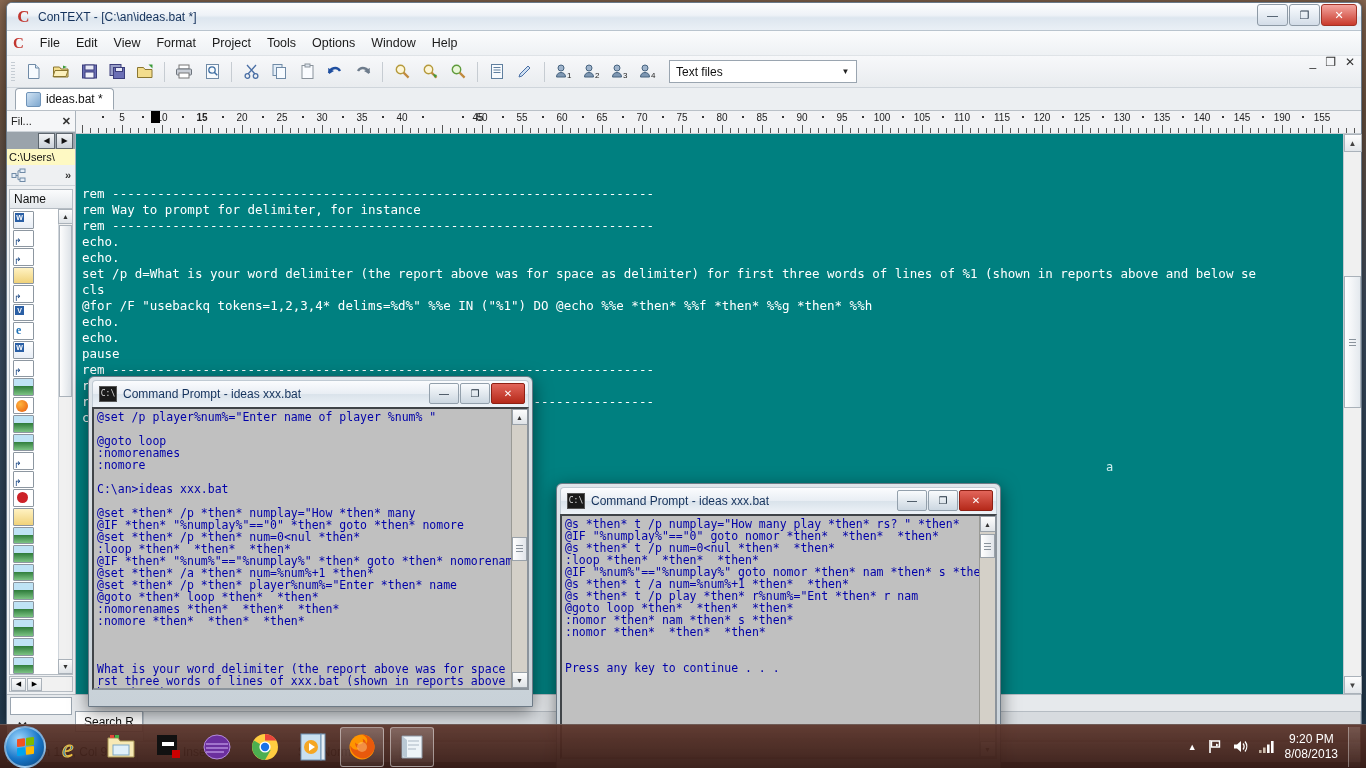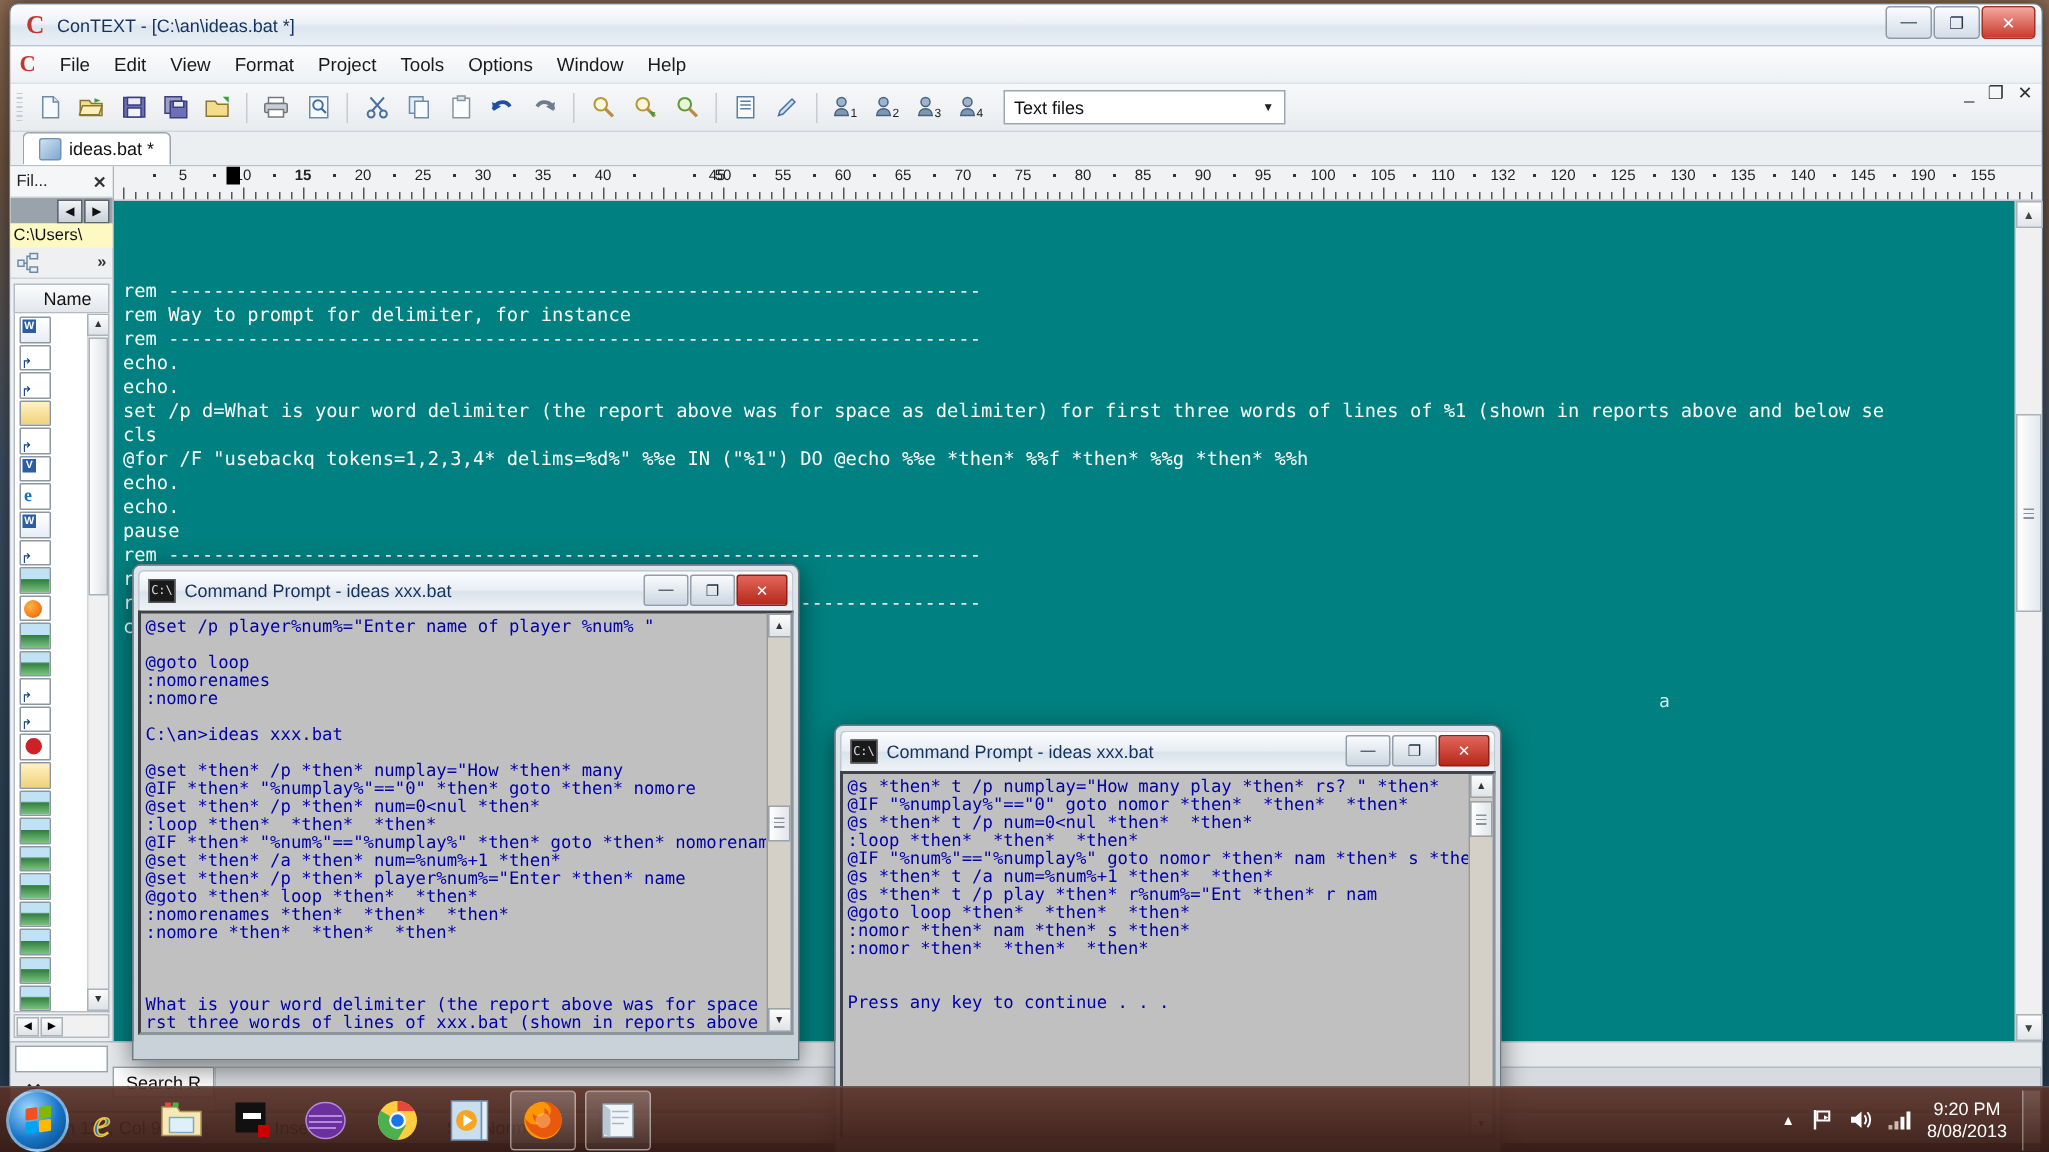--- a/index.html
+++ b/index.html
@@ -80,21 +80,21 @@
     align-items:center;padding-right:2px;gap:1px;}
   .lp-navbtn{width:15px;height:14px;border:1px solid #5d666e;
     background:linear-gradient(180deg,#f2f4f6,#c9d0d7);font-size:8px;display:flex;
     align-items:center;justify-content:center;color:#111;}
   .lp-path{height:16px;display:flex;align-items:center;padding-left:2px;font-size:11px;color:#111;
     background:#fef9c3;}
   .lp-tools{height:20px;display:flex;align-items:center;justify-content:space-between;
     padding:0 4px;border-bottom:1px solid #cdd3d9;}
   .lp-colhdr{height:18px;background:linear-gradient(180deg,#fbfcfd,#e3e7eb);
     border:1px solid #b5bcc3;margin:3px 2px 0 2px;display:flex;align-items:center;
-    padding-left:19px;font-size:12px;color:#111;}
+    padding-left:4px;font-size:12px;color:#111;}
   .lp-list{flex:1;margin:0 2px 0 2px;background:#fff;border:1px solid #b5bcc3;border-top:none;
     display:flex;overflow:hidden;}
   .lp-items{flex:1;padding:2px 0 0 3px;display:flex;flex-direction:column;gap:1px;}
   .fileicon{width:19px;height:17px;border:1px solid #8d97a1;background:#fff;position:relative;
     border-radius:1px;}
   .fi-doc{background:linear-gradient(180deg,#ffffff,#e8eef6);}
   .fi-doc:after{content:"W";position:absolute;left:1px;top:1px;width:9px;height:9px;
     background:#2a5fa5;color:#fff;font-size:7px;line-height:9px;text-align:center;font-weight:bold;}
   .fi-img{background:linear-gradient(180deg,#bfe3f5 0%,#bfe3f5 45%,#2f7d3b 46%,#7cc384 100%);}
   .fi-lnk:after{content:"↱";position:absolute;left:0;bottom:-1px;font-size:9px;color:#11407f;}
@@ -512,21 +512,21 @@
             <span class="num" style="left: 726px;">90</span>
             <span class="dotmark" style="left: 706px;"></span>
             <span class="num" style="left: 766px;">95</span>
             <span class="dotmark" style="left: 746px;"></span>
             <span class="num" style="left: 806px;">100</span>
             <span class="dotmark" style="left: 786px;"></span>
             <span class="num" style="left: 846px;">105</span>
             <span class="dotmark" style="left: 826px;"></span>
             <span class="num" style="left: 886px;">110</span>
             <span class="dotmark" style="left: 866px;"></span>
-            <span class="num" style="left: 926px;">132</span>
+            <span class="num" style="left: 926px;">115</span>
             <span class="dotmark" style="left: 906px;"></span>
             <span class="num" style="left: 966px;">120</span>
             <span class="dotmark" style="left: 946px;"></span>
             <span class="num" style="left: 1006px;">125</span>
             <span class="dotmark" style="left: 986px;"></span>
             <span class="num" style="left: 1046px;">130</span>
             <span class="dotmark" style="left: 1026px;"></span>
             <span class="num" style="left: 1086px;">135</span>
             <span class="dotmark" style="left: 1066px;"></span>
             <span class="num" style="left: 1126px;">140</span>

